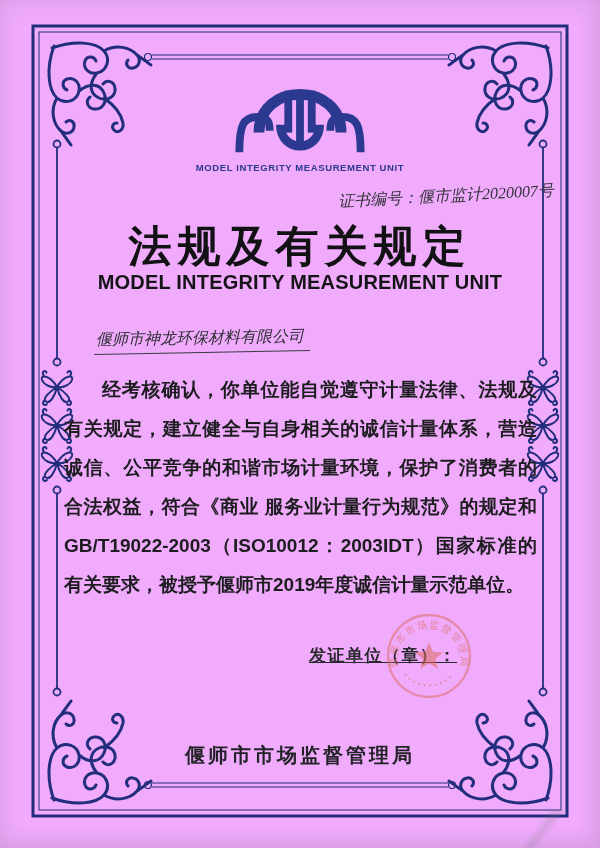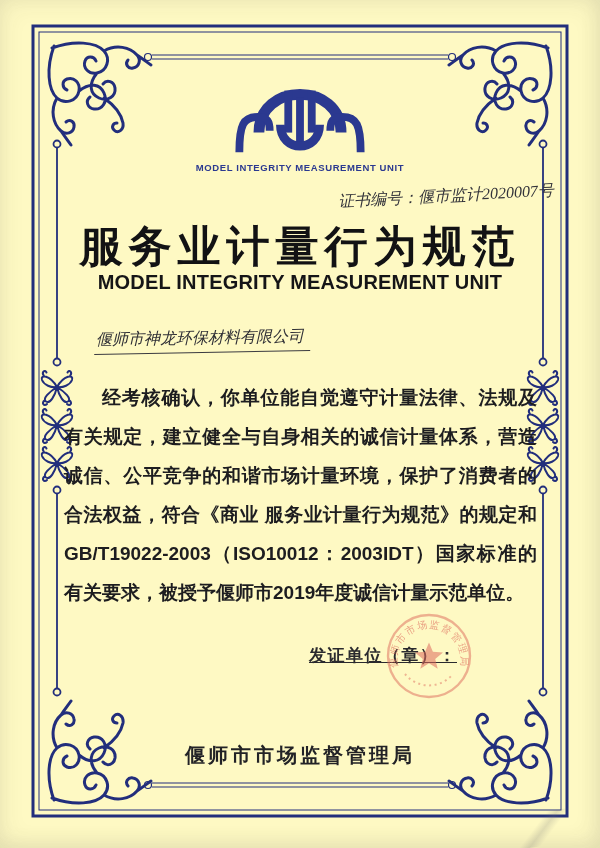--- a/index.html
+++ b/index.html
@@ -1,18 +1,18 @@
 <!DOCTYPE html>
 <html><head>
 <meta charset="utf-8">
 <style>
   html,body{margin:0;padding:0;background:#e8e8e6;}
   .page{
     position:relative;width:600px;height:848px;margin:0 auto;
-    background:#fef9c3;overflow:hidden;
+    background:#f0abfc;overflow:hidden;
     font-family:"Liberation Sans",sans-serif;color:#1c1c1f;
     box-shadow:inset 0 0 26px rgba(60,60,60,0.10), inset -4px -6px 18px rgba(90,90,90,0.08);
   }
   .border-svg{position:absolute;left:0;top:0;}
   .logo-wrap{position:absolute;left:0;top:70px;width:600px;text-align:center;}
   .logo-mark{display:block;margin:0 auto;}
   .logo-text{margin-top:2px;font-size:9.5px;font-weight:bold;letter-spacing:0.6px;color:#2b3990;}
   .cert-no{
     position:absolute;left:338px;top:186px;width:220px;
     font-family:cursive;font-style:italic;font-size:16px;color:#33333a;
@@ -26,21 +26,21 @@
   .title-en{
     position:absolute;left:0;top:271px;width:600px;text-align:center;
     font-weight:bold;font-size:20px;letter-spacing:0.2px;color:#151517;
   }
   .company{
     position:absolute;left:94px;top:328px;min-width:195px;padding:0 6px 3px 2px;
     font-family:cursive;font-style:italic;font-size:16px;color:#303036;
     border-bottom:1.5px solid #3a3a40;transform:rotate(-1deg);white-space:nowrap;
   }
   .body-text{
-    position:absolute;left:64px;top:378px;width:473px;margin:0;
+    position:absolute;left:64px;top:370px;width:473px;margin:0;
     font-size:19px;line-height:39px;font-weight:600;color:#1d1d20;
     text-align:justify;text-indent:2em;text-justify:inter-character;
   }
   .issuer{
     position:absolute;left:309px;top:644px;
     font-size:17px;font-weight:700;letter-spacing:1.5px;color:#2a2a2e;text-decoration:underline;
   }
   .seal{position:absolute;left:383px;top:610px;opacity:0.78;}
   .bureau{
     position:absolute;left:0;top:742px;width:600px;text-align:center;
@@ -133,21 +133,21 @@
         <line x1="87" y1="21" x2="87" y2="64" stroke-width="8"></line>
         <line x1="75" y1="28" x2="75" y2="74" stroke-width="8"></line>
         <path d="M55,56 C55,85 95,85 95,56" stroke-width="9"></path>
       </g>
     </svg>
     <div class="logo-text">MODEL INTEGRITY MEASUREMENT UNIT</div>
   </div>
 
   <div class="cert-no"><span>证书编号：</span><span>偃市监计2020007号</span></div>
 
-  <h1 class="title">服务业计量行为规范</h1>
+  <h1 class="title">法规及有关规定</h1>
   <div class="title-en">MODEL INTEGRITY MEASUREMENT UNIT</div>
 
   <div class="company">偃师市神龙环保材料有限公司</div>
 
   <p class="body-text">经考核确认，你单位能自觉遵守计量法律、法规及有关规定，建立健全与自身相关的诚信计量体系，营造诚信、公平竞争的和谐市场计量环境，保护了消费者的合法权益，符合《商业 服务业计量行为规范》的规定和GB/T19022-2003（ISO10012：2003IDT）国家标准的有关要求，被授予偃师市2019年度诚信计量示范单位。</p>
 
   <div class="issuer">发证单位（章）：</div>
 
   <svg class="seal" width="92" height="92" viewBox="0 0 92 92">
     <circle cx="46" cy="46" r="41" fill="none" stroke="#dd6a5c" stroke-width="2.4" opacity="0.65"></circle>

